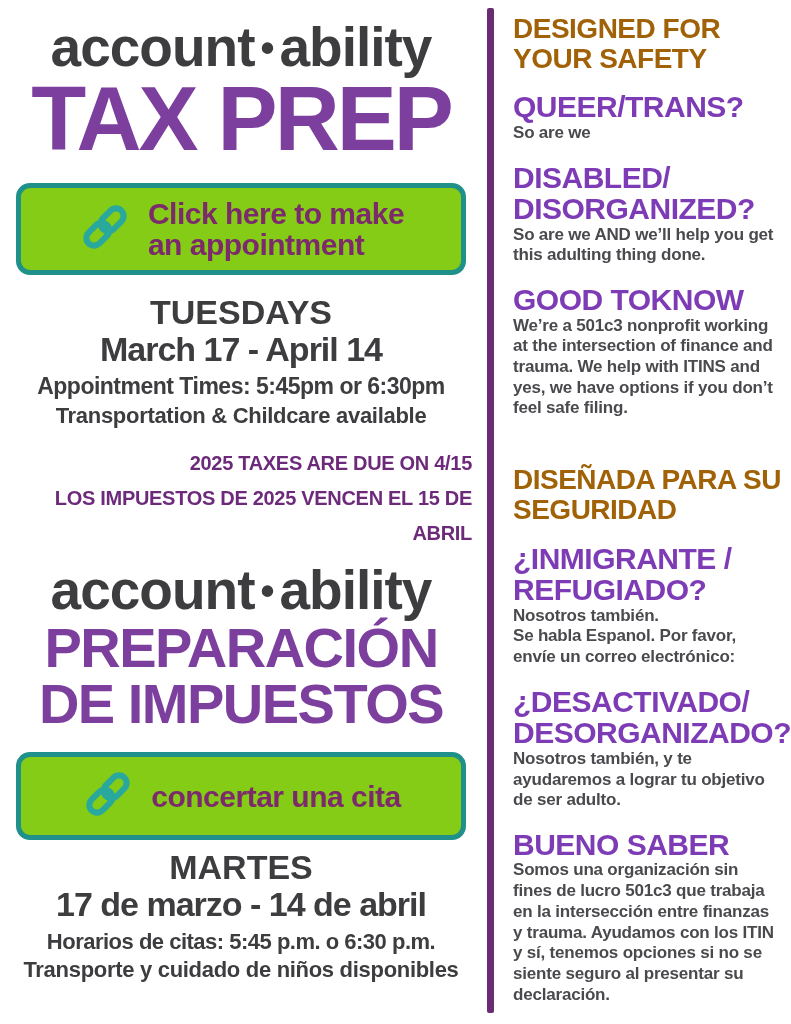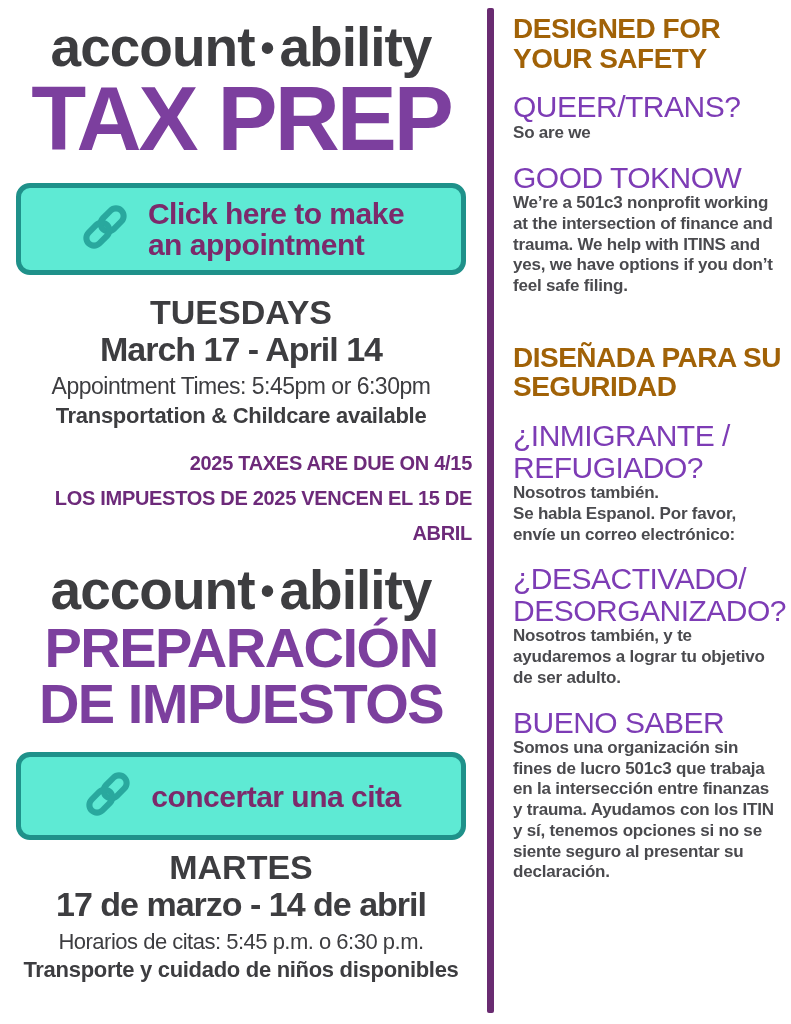--- a/index.html
+++ b/index.html
@@ -25,31 +25,31 @@
     font-weight:bold;font-size:90px;line-height:.95;
     letter-spacing:-3px;color:#7c3f9e;margin-top:2px;
   }
   .big-title-es{
     font-weight:bold;font-size:56px;line-height:1.0;
     letter-spacing:-1.5px;color:#7c3f9e;margin-top:2px;
   }
   .cta-btn{
     display:flex;align-items:center;justify-content:center;gap:16px;
     width:424px;margin:20px auto 0;padding:10px 8px;
-    border:5px solid #1f918a;border-radius:14px;background:#5eead4;
+    border:5px solid #1f918a;border-radius:14px;background:#84cc16;
     cursor:pointer;
   }
   .cta-text{
     text-align:left;font-weight:bold;font-size:30px;line-height:1.04;
     color:#7c2a6b;letter-spacing:-0.5px;
   }
   .sched{margin-top:20px;}
   .day{font-weight:bold;font-size:34px;line-height:1.05;color:#3d3d40;}
   .dates{font-weight:bold;font-size:34px;line-height:1.1;color:#3d3d40;letter-spacing:-1px;}
-  .times{font-weight:normal;font-size:23px;line-height:1.3;color:#3d3d40;letter-spacing:-0.5px;margin-top:4px;}
+  .times{font-weight:bold;font-size:23px;line-height:1.3;color:#3d3d40;letter-spacing:-0.5px;margin-top:4px;}
   .perks{font-weight:bold;font-size:22px;line-height:1.3;color:#3d3d40;letter-spacing:-0.3px;}
   .due-wrap{margin-top:16px;padding-right:10px;text-align:right;}
   .due{font-weight:bold;font-size:20px;line-height:1.75;color:#6d2a7a;letter-spacing:-0.3px;padding-left:6px;}
   .logo2{margin-top:12px;}
   .sched-es .times{font-size:22px;}
   .sched-es .perks{font-size:22px;}
   
   .divider{
     position:absolute;left:487px;top:8px;width:7px;height:1005px;
     background:#692b71;border-radius:2px;
@@ -57,21 +57,21 @@
   
   .right-col{
     position:absolute;left:513px;top:14px;width:268px;
     text-align:left;
   }
   .r-header{
     font-weight:bold;font-size:28px;line-height:1.06;
     color:#a16207;letter-spacing:-0.5px;
   }
   .r-heading{
-    font-weight:normal;font-size:30px;line-height:1.05;
+    font-weight:bold;font-size:30px;line-height:1.05;
     color:#7d3cb5;letter-spacing:-0.5px;margin-top:18px;
   }
   .r-body{
     font-weight:bold;font-size:17px;line-height:1.22;
     color:#4a4a4e;margin-top:0;white-space:pre-line;letter-spacing:-0.2px;
   }
   .es-block{margin-top:46px;}
   .tight{margin-top:10px;}
 </style>
 </head>
@@ -150,20 +150,24 @@
 
   <div class="right-col">
 
     <div class="r-header">DESIGNED FOR YOUR SAFETY</div>
 
     <div>
       <div class="r-heading">QUEER/TRANS?</div>
       <div class="r-body">So are we</div>
     </div>
 
+    <div>
+      <div class="r-heading">DISABLED/ DISORGANIZED?</div>
+      <div class="r-body">So are we AND we’ll help you get this adulting thing done.</div>
+    </div>
 
     <div>
       <div class="r-heading">GOOD TOKNOW</div>
       <div class="r-body">We’re a 501c3 nonprofit working at the intersection of finance and trauma. We help with ITINS and yes, we have options if you don’t feel safe filing.</div>
     </div>
 
     <div class="es-block">
       <div class="r-header">DISEÑADA PARA SU SEGURIDAD</div>
 
       <div>

